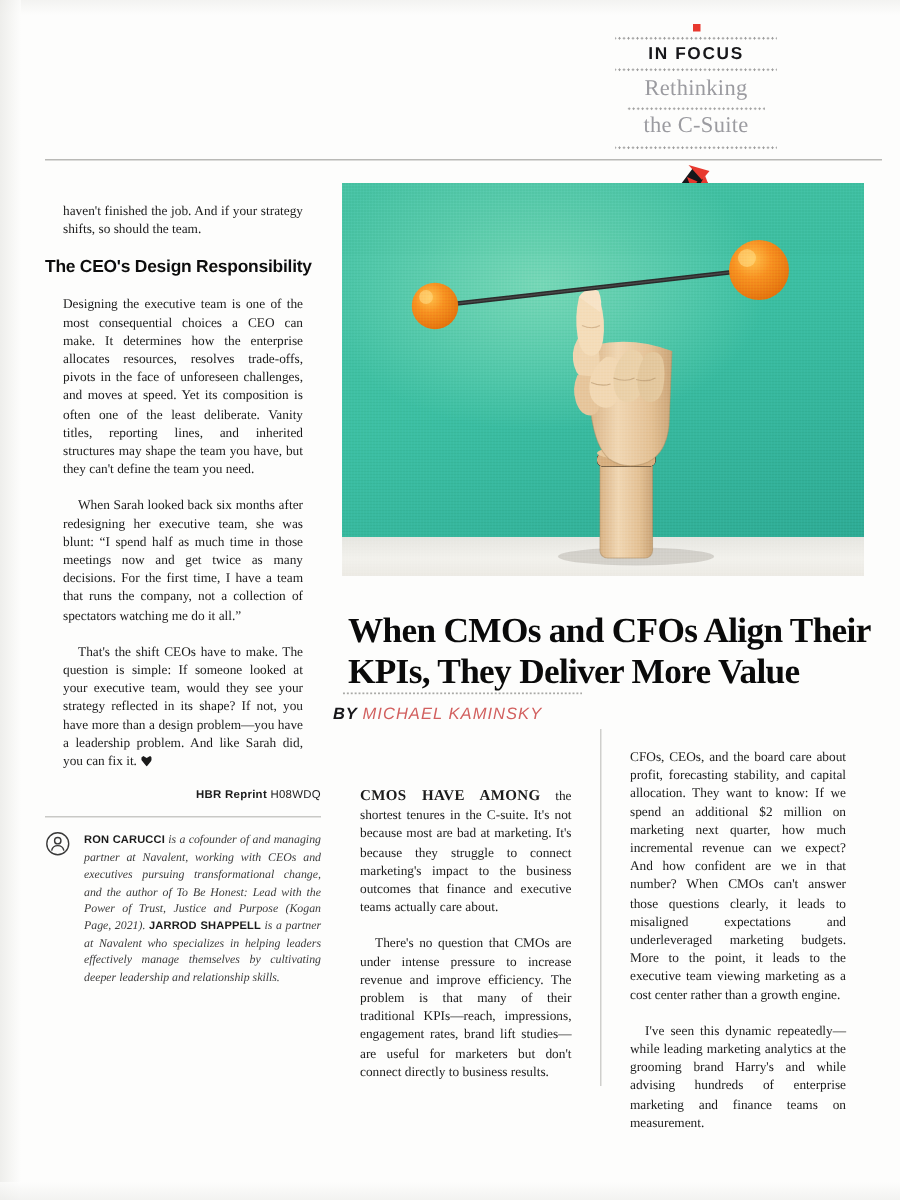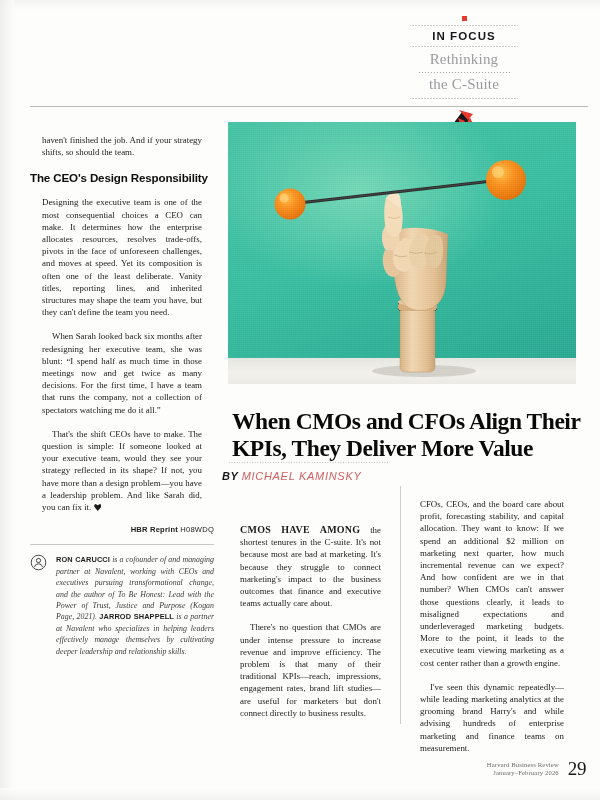--- a/index.html
+++ b/index.html
@@ -445,21 +445,14 @@
   <div class="col-mid">
     <p class="body-text"><span class="drop-lead">CMOS HAVE AMONG</span><span> the shortest tenures in the C-suite. It's not because most are bad at marketing. It's because they struggle to connect marketing's impact to the business outcomes that finance and executive teams actually care about.</span></p>
     <p class="body-text">There's no question that CMOs are under intense pressure to increase revenue and improve efficiency. The problem is that many of their traditional KPIs—reach, impressions, engagement rates, brand lift studies—are useful for marketers but don't connect directly to business results.</p>
   </div>
 
   <div class="col-right">
     <p class="body-text" style="text-indent:0">CFOs, CEOs, and the board care about profit, forecasting stability, and capital allocation. They want to know: If we spend an additional $2 million on marketing next quarter, how much incremental revenue can we expect? And how confident are we in that number? When CMOs can't answer those questions clearly, it leads to misaligned expectations and underleveraged marketing budgets. More to the point, it leads to the executive team viewing marketing as a cost center rather than a growth engine.</p>
     <p class="body-text">I've seen this dynamic repeatedly—while leading marketing analytics at the grooming brand Harry's and while advising hundreds of enterprise marketing and finance teams on measurement.</p>
   </div>
 
-  <div class="footer">
-    <div class="footer-meta">
-      <div>Harvard Business Review</div>
-      <div>January–February 2026</div>
-    </div>
-    <div class="folio">29</div>
-  </div>
 
 </div>
 
 </body></html>

